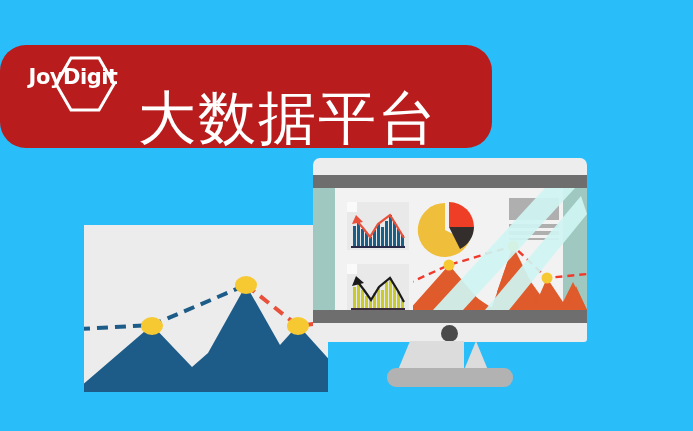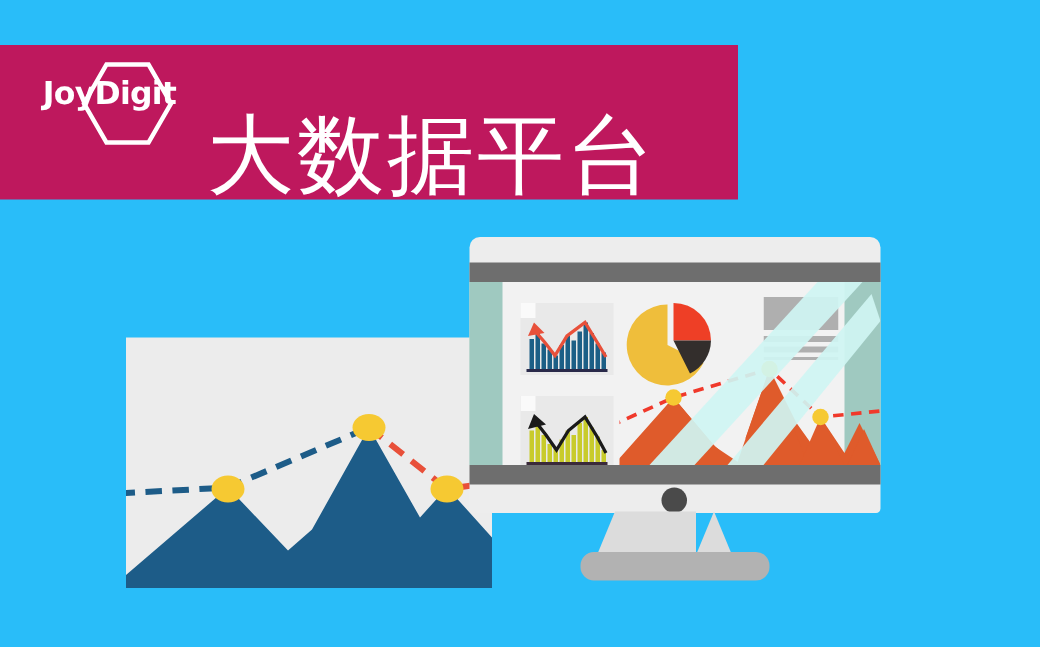--- a/index.html
+++ b/index.html
@@ -6,22 +6,23 @@
   body{
     width:693px;height:431px;
     background:#29BDF9;
     font-family:"Liberation Sans","DejaVu Sans",sans-serif;
     overflow:hidden;position:relative;
   }
   .stage{position:absolute;left:0;top:0;width:693px;height:431px;}
 
   
   .header-banner{
-    position:absolute;left:0;top:30px;width:492px;height:103px;
-    background:#be185d;
+    position:absolute;left:0;top:45px;width:492px;height:103px;
+    background:#b91c1c;
+    border-radius:26px;
   }
   .logo-block{
     position:absolute;left:14px;top:6px;width:118px;height:92px;
   }
   .logo-hex{
     position:absolute;left:40px;top:5px;width:62px;height:56px;
   }
   .logo-word{
     position:absolute;left:0px;top:16px;width:118px;
     text-align:center;

